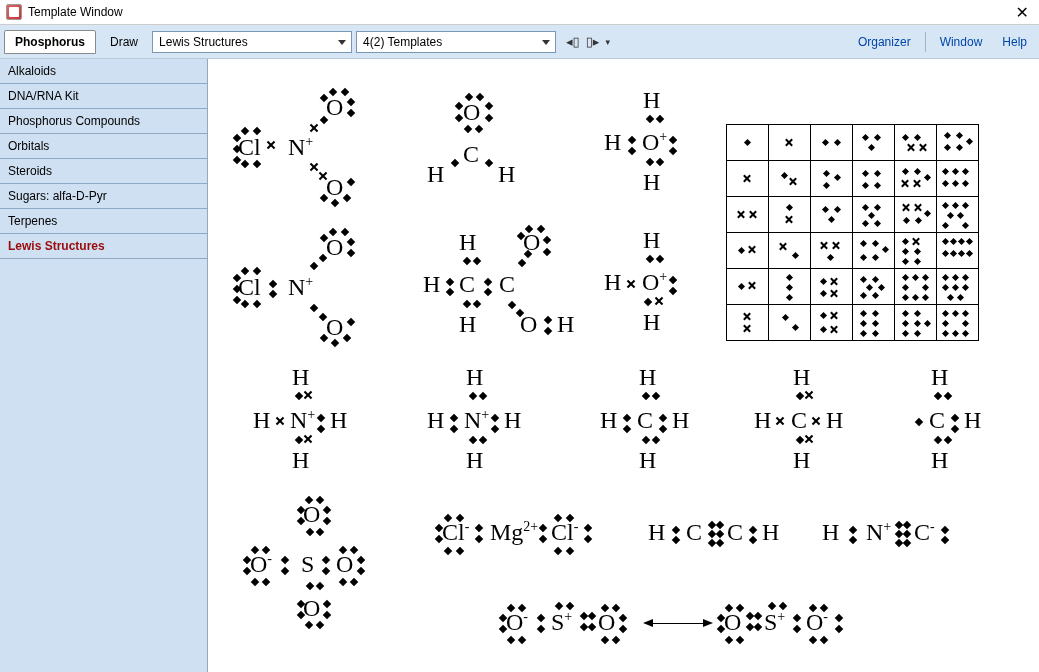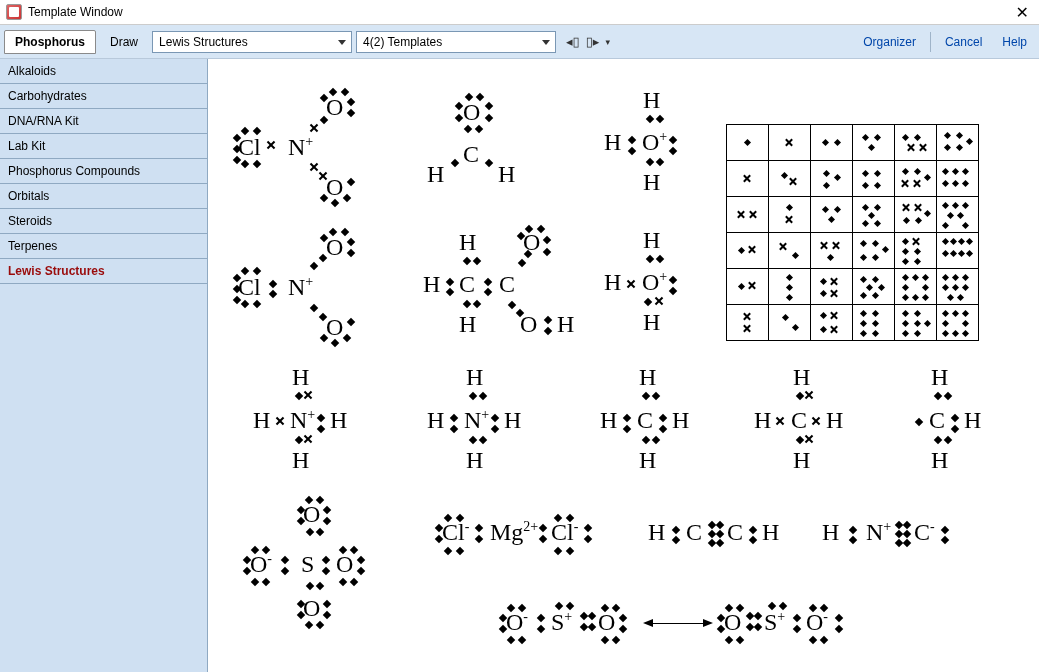--- a/index.html
+++ b/index.html
@@ -106,33 +106,32 @@
     <span>4(2) Templates</span>
   </div>
   <div class="nav-icons">
     <span>◂▯</span>
     <span>▯▸</span>
     <span style="font-size:9px;">▾</span>
   </div>
   <div class="toolbar-spacer"></div>
   <div class="toolbar-link">Organizer</div>
   <div class="toolbar-sep"></div>
-  <div class="toolbar-link">Cancel</div>
+  <div class="toolbar-link">Window</div>
   <div class="toolbar-link">Help</div>
 </div>
 
 <div class="content">
   <div class="sidebar">
     <div class="side-item">Alkaloids</div>
-    <div class="side-item">Carbohydrates</div>
     <div class="side-item">DNA/RNA Kit</div>
-    <div class="side-item">Lab Kit</div>
     <div class="side-item">Phosphorus Compounds</div>
     <div class="side-item">Orbitals</div>
     <div class="side-item">Steroids</div>
+    <div class="side-item">Sugars: alfa-D-Pyr</div>
     <div class="side-item">Terpenes</div>
     <div class="side-item selected">Lewis Structures</div>
   </div>
 
   <div class="canvas">
 
     <div class="atom" style="left:30px; top:75px;">Cl</div>
     <div class="dot d" style="left:26px; top:76px;"></div>
       <div class="dot d" style="left:26px; top:87px;"></div>
       <div class="dot d" style="left:26px; top:98px;"></div>

